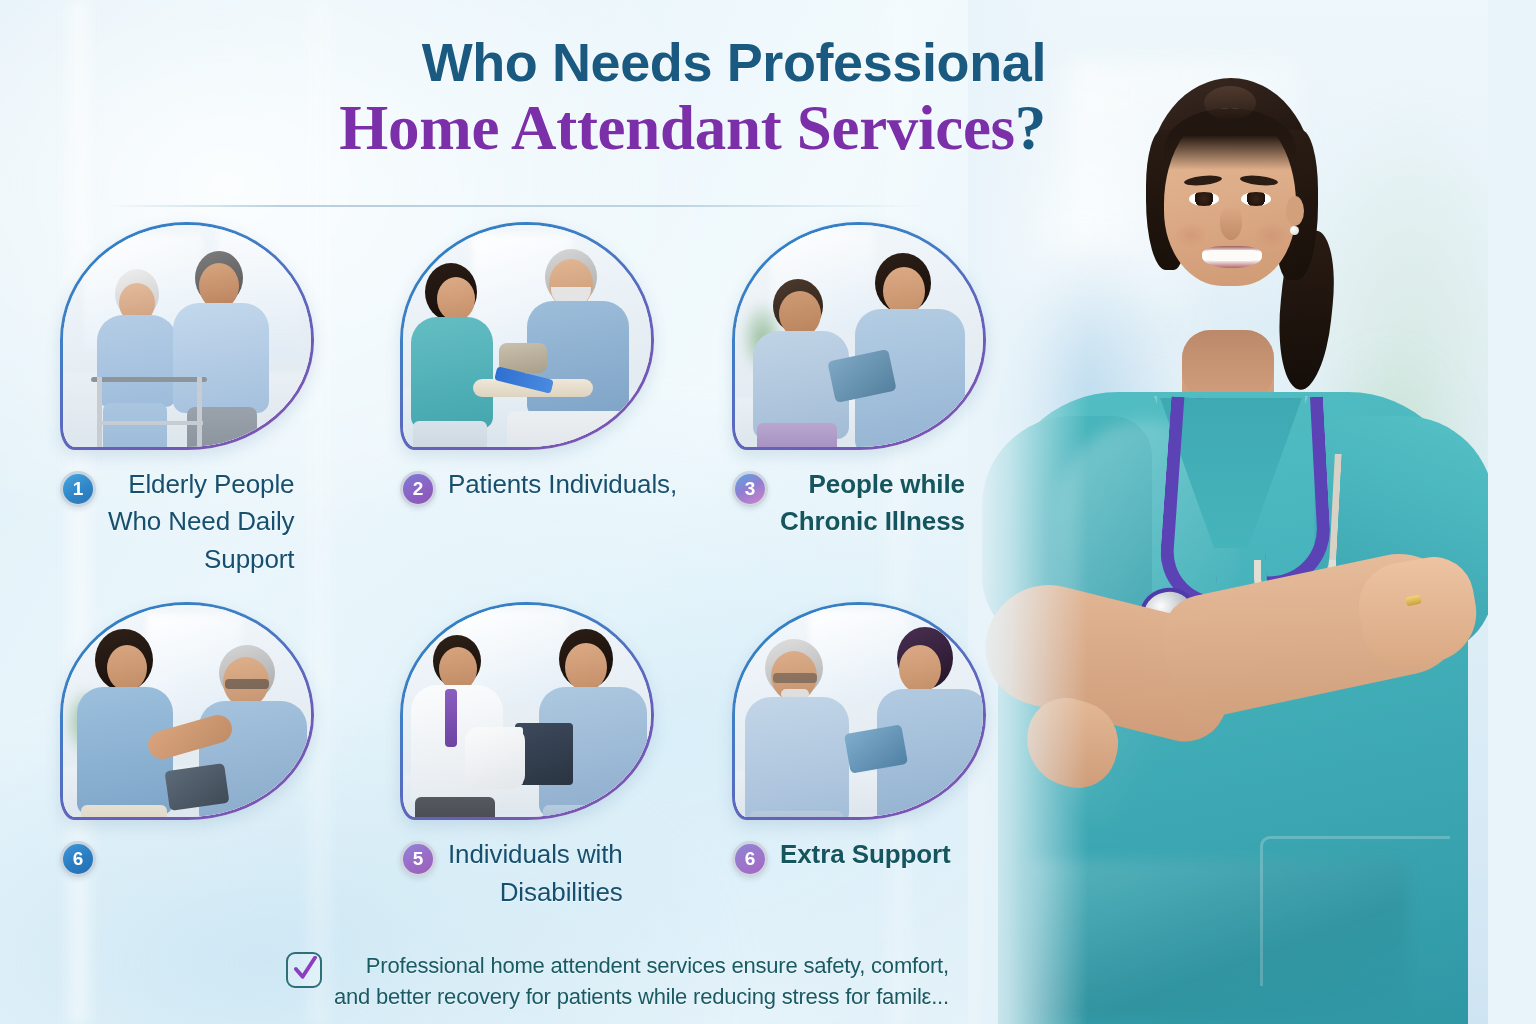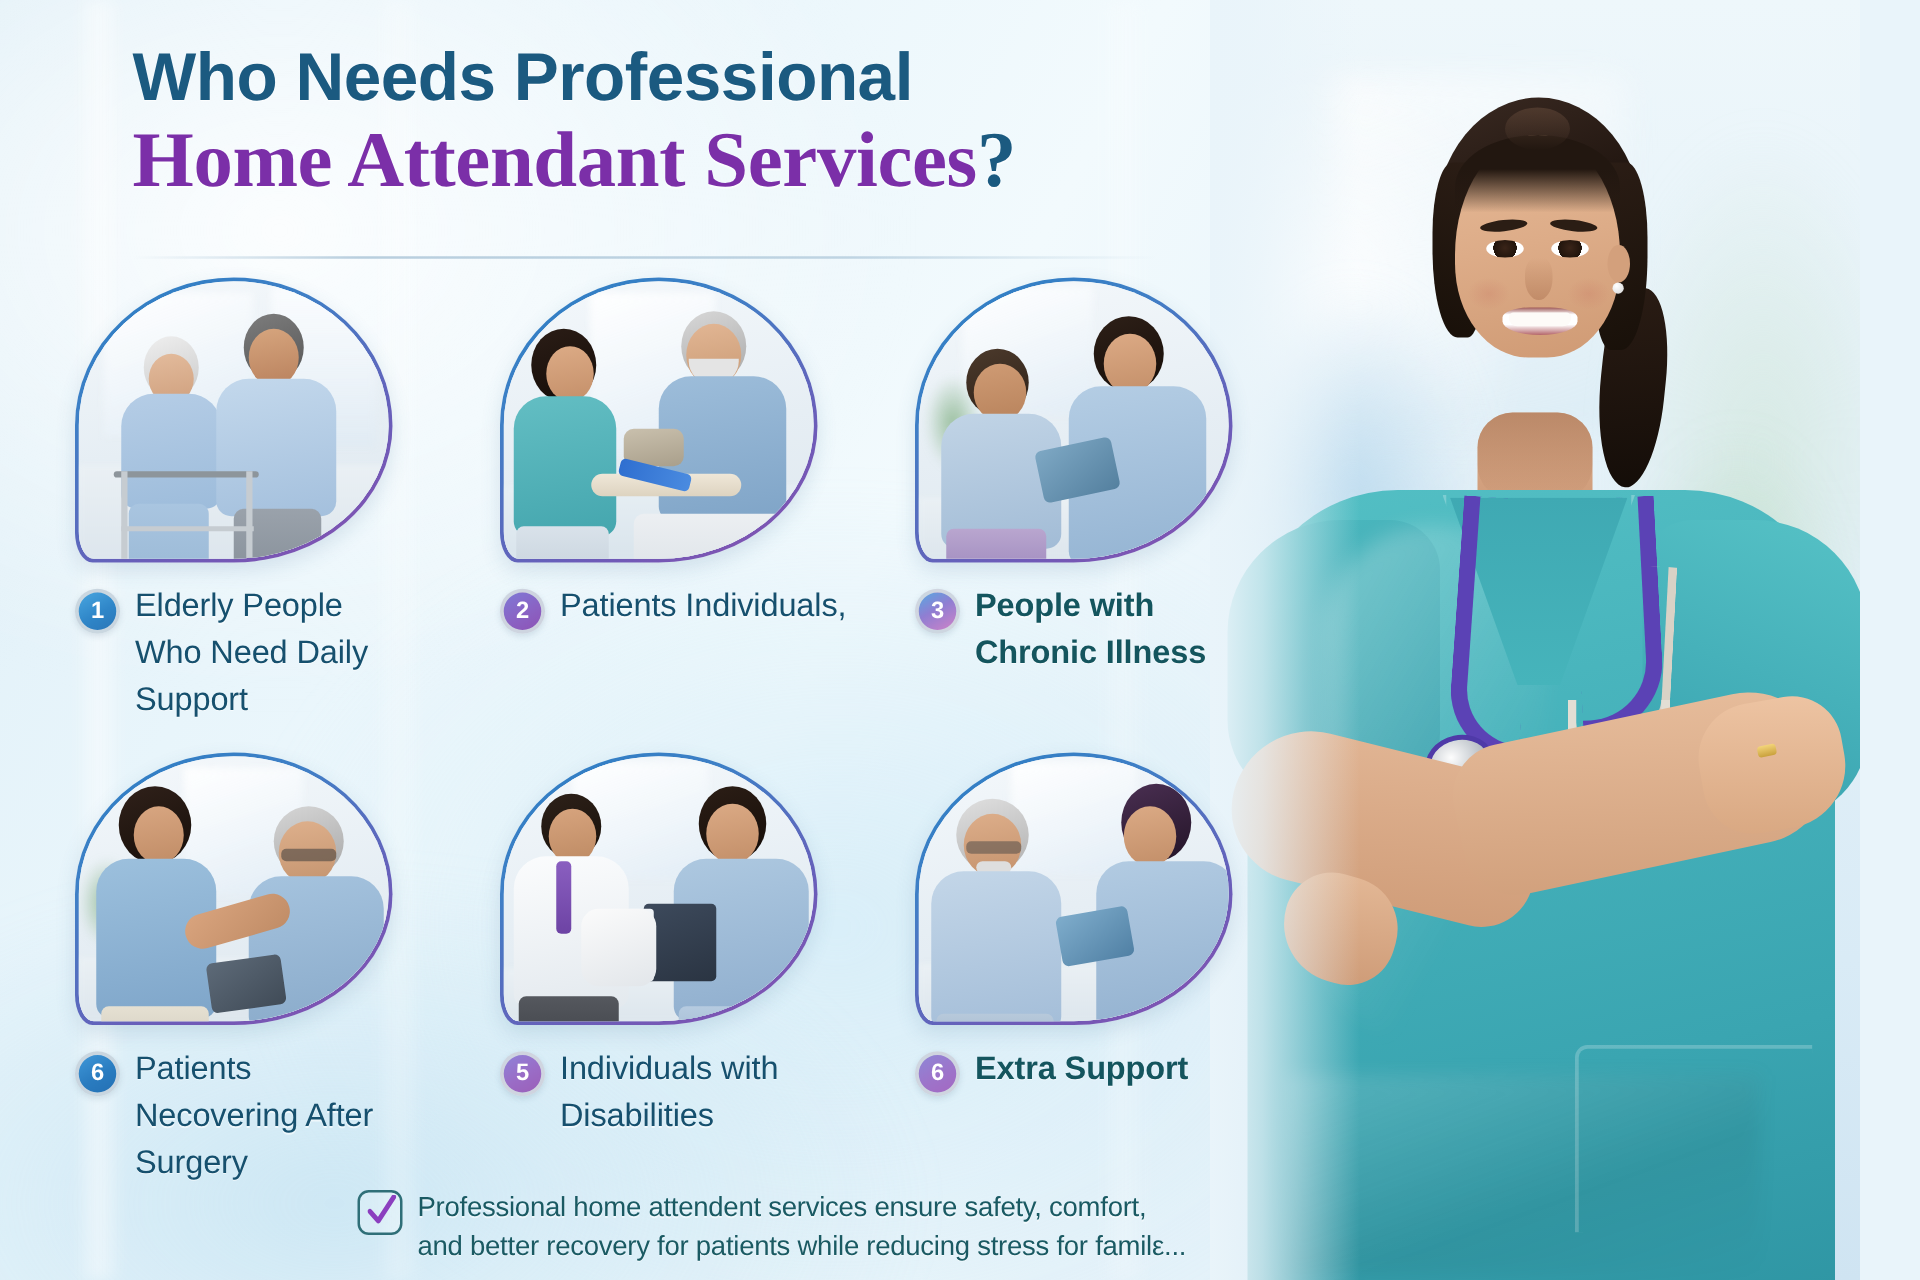--- a/index.html
+++ b/index.html
@@ -6,20 +6,21 @@
   html,body { width:1536px; height:1024px; overflow:hidden; }
   body {
     font-family:"Liberation Sans", sans-serif;
     background:#e9f4fa;
     position:relative;
   }
   #stage {
     position:absolute; inset:0;
     width:1488px; height:1024px;
     overflow:hidden;
+    text-align:right;
   }
 
   
   .bg-base {
     position:absolute; inset:0;
     background:
       linear-gradient(118deg,#dfeff7 0%, #e8f5fb 22%, #f2fafd 46%, #e6f3fa 68%, #dbedf7 100%);
   }
   .bg-soft1 {
     position:absolute; left:-6%; top:-10%; width:60%; height:70%;
@@ -475,21 +476,21 @@
               <div class="fig f-head" style="left:148px; top:42px; width:42px; height:48px; background:linear-gradient(170deg,#dcaa85,#c38f69);"></div>
               <div class="fig f-torso" style="left:120px; top:84px; width:110px; height:144px; background:linear-gradient(170deg,#b4cde4,#93b3d2);"></div>
 
               <div class="fig" style="left:96px; top:130px; width:62px; height:42px; background:linear-gradient(150deg,#7ea8c4,#54809f); border-radius:5px; transform:rotate(-12deg);"></div>
             </div>
           </div>
         </div>
         <div class="label-row">
           <div class="badge magenta">3</div>
           <div class="label-text teal">
-            <div>People with</div>
+            <div>People while</div>
             <div>Chronic Illness</div>
           </div>
         </div>
       </div>
 
     </div>
 
     <div class="row row2">
 
       <div class="card c1">
@@ -511,25 +512,20 @@
               <div class="fig" style="left:162px; top:74px; width:44px; height:10px; background:rgba(60,60,60,.55); border-radius:4px;"></div>
               <div class="fig f-torso" style="left:136px; top:96px; width:108px; height:124px; background:linear-gradient(170deg,#a5c3de,#88a9c9);"></div>
 
               <div class="fig" style="left:84px; top:118px; width:86px; height:28px; background:linear-gradient(150deg,#d9a47e,#c08c66); border-radius:16px; transform:rotate(-16deg);"></div>
               <div class="fig" style="left:104px; top:162px; width:60px; height:40px; background:linear-gradient(150deg,#5d6a78,#404b57); border-radius:5px; transform:rotate(-8deg);"></div>
             </div>
           </div>
         </div>
         <div class="label-row">
           <div class="badge deepblue">6</div>
-          <div class="label-text">
-            <div>Patients</div>
-            <div>Necovering After</div>
-            <div>Surgery</div>
-          </div>
         </div>
       </div>
 
       <div class="card c2">
         <div class="thumb">
           <div class="thumb-inner">
             <div class="scene">
               <div class="room-bg"></div>
               <div class="room-window" style="left:22%; top:2%; width:44%; height:44%;"></div>
               <div class="room-sofa" style="height:20%;"></div>

